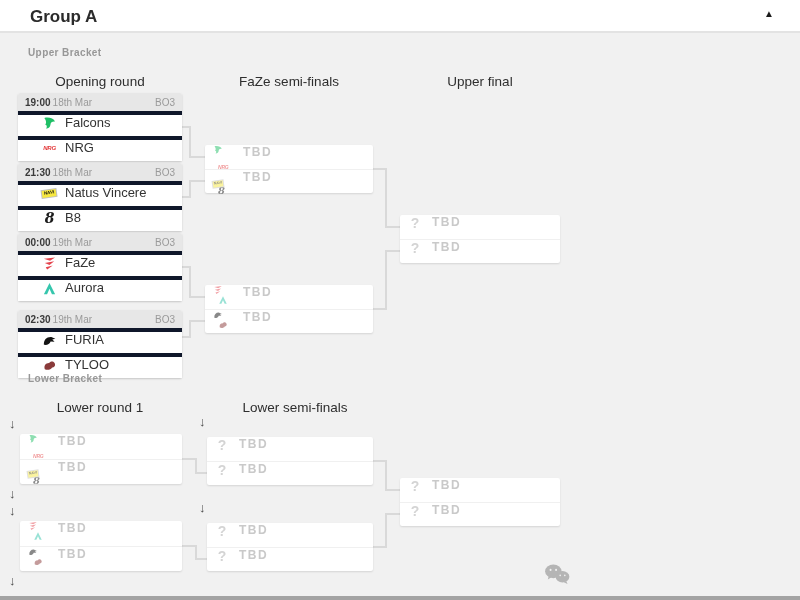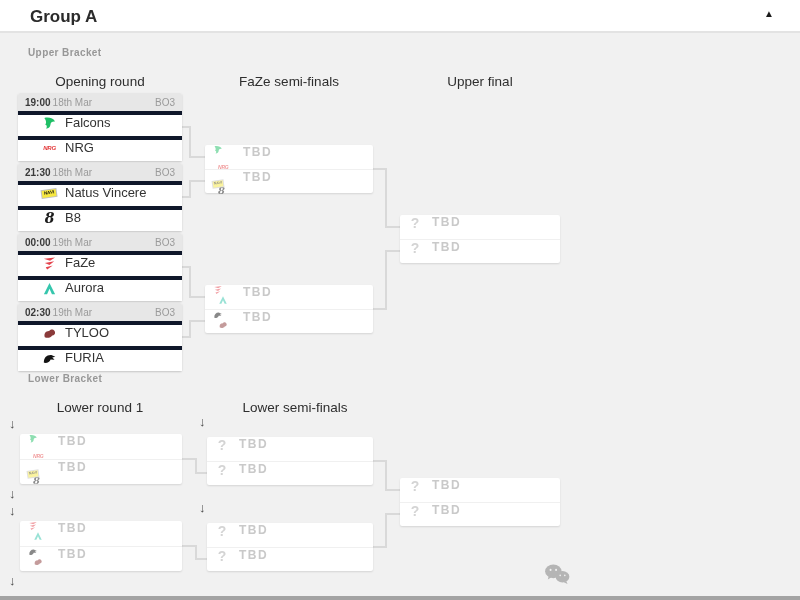--- a/index.html
+++ b/index.html
@@ -149,41 +149,41 @@
     <div class="team-row">
       <span class="ticon">
         <svg class="icon" viewBox="0 0 16 16">
             <path style="fill:var(--aurora_teal)" d="M8 2 L14 14 L10.6 14 L8 8.2 L5.4 14 L2 14 Z"></path>
           </svg>
       </span>
       <span class="tname">Aurora</span>
     </div>
   </div>
 
-  <div class="match-card" style="left:18px;top:303px">
+  <div class="match-card" style="left:18px;top:310px">
     <div class="mc-head">
       <span class="mc-time">02:30</span>
       <span class="mc-date">19th Mar</span>
       <span class="mc-fmt">BO3</span>
     </div>
     <div class="team-row">
       <span class="ticon">
         <svg class="icon" viewBox="0 0 16 16">
+            <path style="fill:var(--furia_black)" d="M2 12.5 C1.8 7 5 3.8 10 4.2 L14.2 6.2 L11 7 L13.4 9.2 L9.2 9 C8.2 11.8 5.2 13.2 2 12.5 Z"></path>
+          </svg>
+      </span>
+      <span class="tname">FURIA</span>
+    </div>
+    <div class="team-row">
+      <span class="ticon">
+        <svg class="icon" viewBox="0 0 16 16">
             <path style="fill:var(--tyloo_maroon)" d="M3 12 C1.6 8.4 4.2 5.2 7.6 5.4 C8.6 3.2 12 3 13.2 5 C14.8 7.2 13.6 10 10.8 10.2 C9.6 12.4 5.8 13.4 3 12 Z"></path>
           </svg>
       </span>
       <span class="tname">TYLOO</span>
-    </div>
-    <div class="team-row">
-      <span class="ticon">
-        <svg class="icon" viewBox="0 0 16 16">
-            <path style="fill:var(--furia_black)" d="M2 12.5 C1.8 7 5 3.8 10 4.2 L14.2 6.2 L11 7 L13.4 9.2 L9.2 9 C8.2 11.8 5.2 13.2 2 12.5 Z"></path>
-          </svg>
-      </span>
-      <span class="tname">FURIA</span>
     </div>
   </div>
 
   <div class="tbd-card" style="left:205px;top:145px;width:168px">
     <div class="tbd-row">
       <span class="ghost-pair">
         <span class="ga">
             <svg class="icon mini" viewBox="0 0 16 16">
               <path style="fill:var(--falcons_green)" d="M2.5 2 C7 .8 12.5 2.4 14 6 C11 5.6 9.2 6.8 9 9.4 C8.8 11.8 6.8 13.6 4.2 13.4 C5.8 11.8 5.4 9.8 3.2 8.8 C5.2 8 4.4 4.4 2.5 2 Z"></path>
             </svg>

